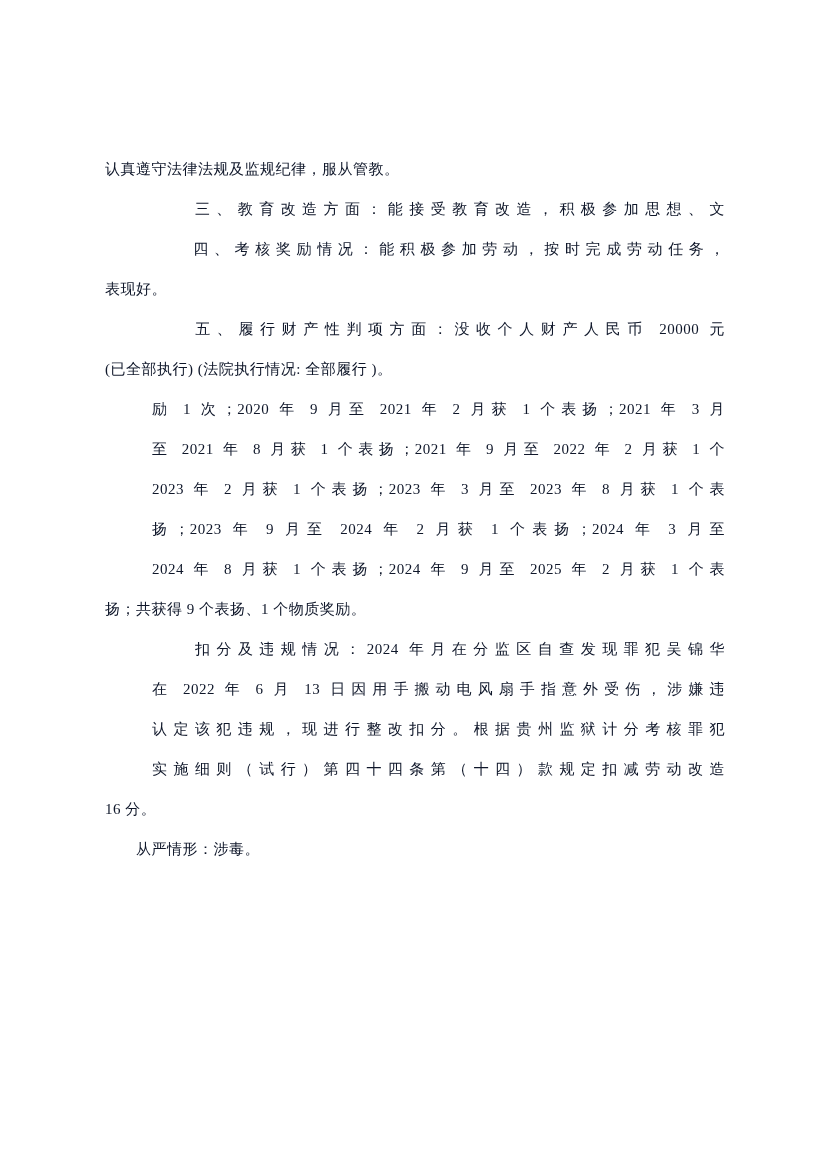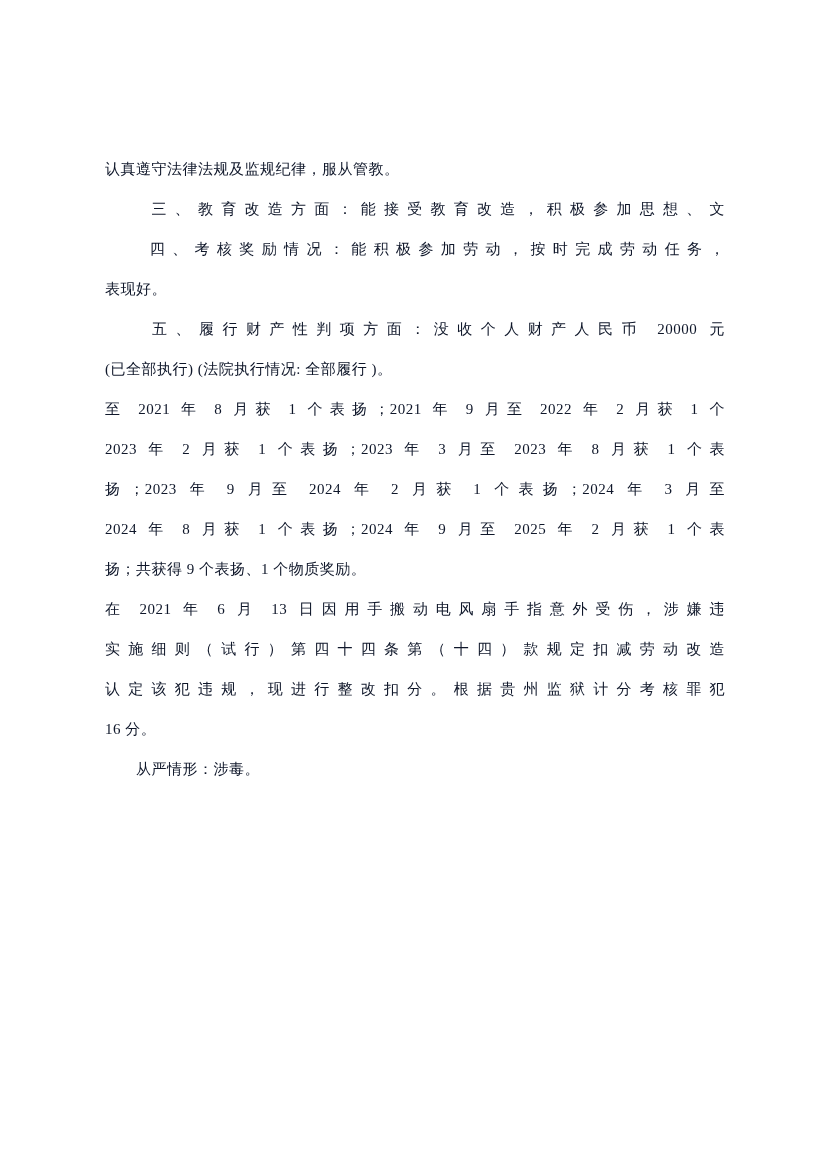--- a/index.html
+++ b/index.html
@@ -27,37 +27,40 @@
   }
   .line {
     min-height: 40px;
     text-align: left;
     overflow: visible;
   }
   
   .line.fill {
     text-align: justify;
     text-align-last: justify;
+    margin-left: 47px;
   }
 </style>
 </head>
 <body>
 
 <div class="page">
   <div class="text-block">
     <div class="line">认真遵守法律法规及监规纪律，服从管教。</div>
     <div class="line fill">　　三、教育改造方面：能接受教育改造，积极参加思想、文</div>
     <div class="line fill">　　四、考核奖励情况：能积极参加劳动，按时完成劳动任务，</div>
     <div class="line">表现好。</div>
     <div class="line fill">　　五、履行财产性判项方面：没收个人财产人民币 20000 元</div>
     <div class="line">(已全部执行) (法院执行情况: 全部履行 )。</div>
+    <div class="line fill">励 1 次；2020 年 9 月至 2021 年 2 月获 1 个表扬；2021 年 3 月</div>
     <div class="line fill">至 2021 年 8 月获 1 个表扬；2021 年 9 月至 2022 年 2 月获 1 个</div>
     <div class="line fill">2023 年 2 月获 1 个表扬；2023 年 3 月至 2023 年 8 月获 1 个表</div>
     <div class="line fill">扬；2023 年 9 月至 2024 年 2 月获 1 个表扬；2024 年 3 月至</div>
     <div class="line fill">2024 年 8 月获 1 个表扬；2024 年 9 月至 2025 年 2 月获 1 个表</div>
     <div class="line">扬；共获得 9 个表扬、1 个物质奖励。</div>
-    <div class="line fill">在 2021 年 6 月 13 日因用手搬动电风扇手指意外受伤，涉嫌违</div>
+    <div class="line fill">　　扣分及违规情况：2024 年月在分监区自查发现罪犯吴锦华</div>
+    <div class="line fill">在 2022 年 6 月 13 日因用手搬动电风扇手指意外受伤，涉嫌违</div>
+    <div class="line fill">认定该犯违规，现进行整改扣分。根据贵州监狱计分考核罪犯</div>
     <div class="line fill">实施细则（试行）第四十四条第（十四）款规定扣减劳动改造</div>
-    <div class="line fill">认定该犯违规，现进行整改扣分。根据贵州监狱计分考核罪犯</div>
     <div class="line">16 分。</div>
     <div class="line">　　从严情形：涉毒。</div>
   </div>
 </div>
 
 </body></html>

